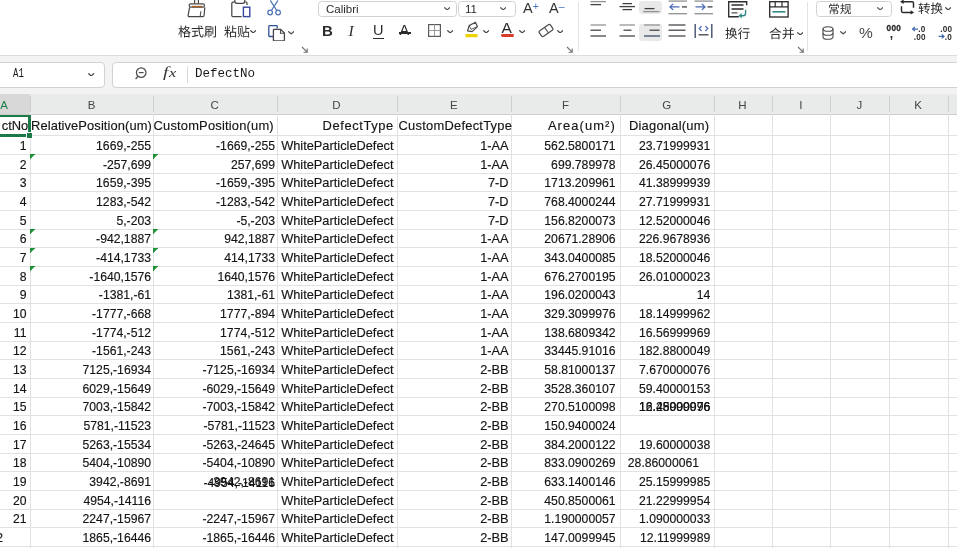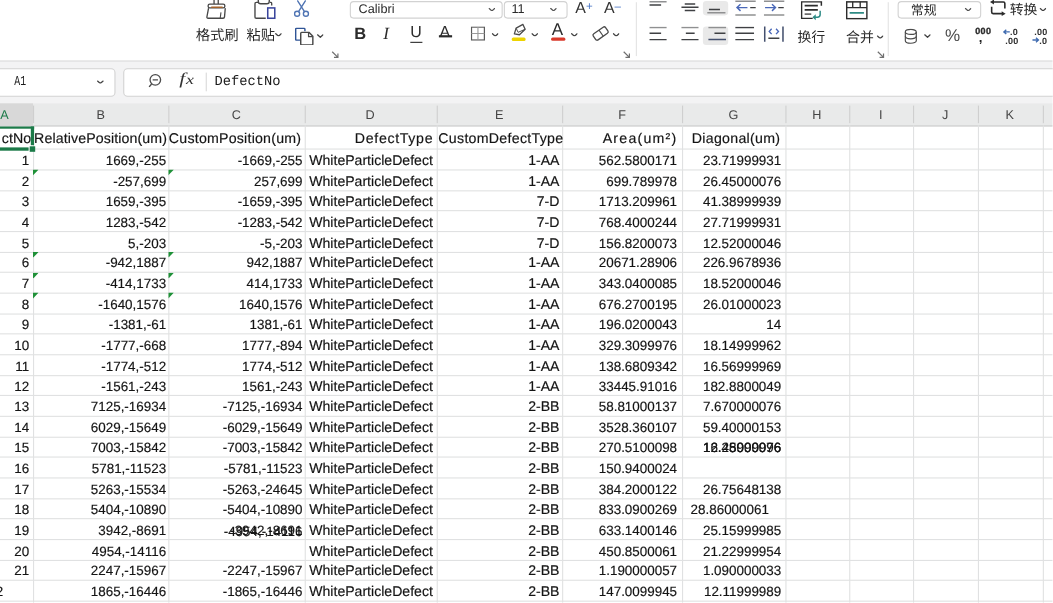--- a/index.html
+++ b/index.html
@@ -433,21 +433,21 @@
 <div class="cell dv" style="right:563.5px;top:417.00px;height:18.66px;line-height:18.66px">WhiteParticleDefect</div>
 <div class="cell dv" style="right:448.4px;top:417.00px;height:18.66px;line-height:18.66px">2-BB</div>
 <div class="cell num" style="right:341.5px;top:417.00px;height:18.66px;line-height:18.66px">150.9400024</div>
 <div class="cell num" style="right:246.8px;top:398px;height:18.66px;line-height:18.66px">12.28999996</div>
 <div class="cell num" style="right:930.5px;top:435.66px;height:18.66px;line-height:18.66px">17</div>
 <div class="cell num" style="right:806.0px;top:435.66px;height:18.66px;line-height:18.66px">5263,-15534</div>
 <div class="cell num" style="right:682.0px;top:435.66px;height:18.66px;line-height:18.66px">-5263,-24645</div>
 <div class="cell dv" style="right:563.5px;top:435.66px;height:18.66px;line-height:18.66px">WhiteParticleDefect</div>
 <div class="cell dv" style="right:448.4px;top:435.66px;height:18.66px;line-height:18.66px">2-BB</div>
 <div class="cell num" style="right:341.5px;top:435.66px;height:18.66px;line-height:18.66px">384.2000122</div>
-<div class="cell num" style="right:246.8px;top:435.66px;height:18.66px;line-height:18.66px">26.75648138</div>
+<div class="cell num" style="right:246.8px;top:435.66px;height:18.66px;line-height:18.66px">19.60000038</div>
 <div class="cell num" style="right:930.5px;top:454.32px;height:18.66px;line-height:18.66px">18</div>
 <div class="cell num" style="right:806.0px;top:454.32px;height:18.66px;line-height:18.66px">5404,-10890</div>
 <div class="cell num" style="right:682.0px;top:454.32px;height:18.66px;line-height:18.66px">-5404,-10890</div>
 <div class="cell dv" style="right:563.5px;top:454.32px;height:18.66px;line-height:18.66px">WhiteParticleDefect</div>
 <div class="cell dv" style="right:448.4px;top:454.32px;height:18.66px;line-height:18.66px">2-BB</div>
 <div class="cell num" style="right:341.5px;top:454.32px;height:18.66px;line-height:18.66px">833.0900269</div>
 <div class="cell num" style="right:258px;top:454.32px;height:18.66px;line-height:18.66px">28.86000061</div>
 <div class="cell num" style="right:930.5px;top:472.98px;height:18.66px;line-height:18.66px">19</div>
 <div class="cell num" style="right:806.0px;top:472.98px;height:18.66px;line-height:18.66px">3942,-8691</div>
 <div class="cell num" style="right:682.0px;top:472.98px;height:18.66px;line-height:18.66px">-3942,-8691</div>

